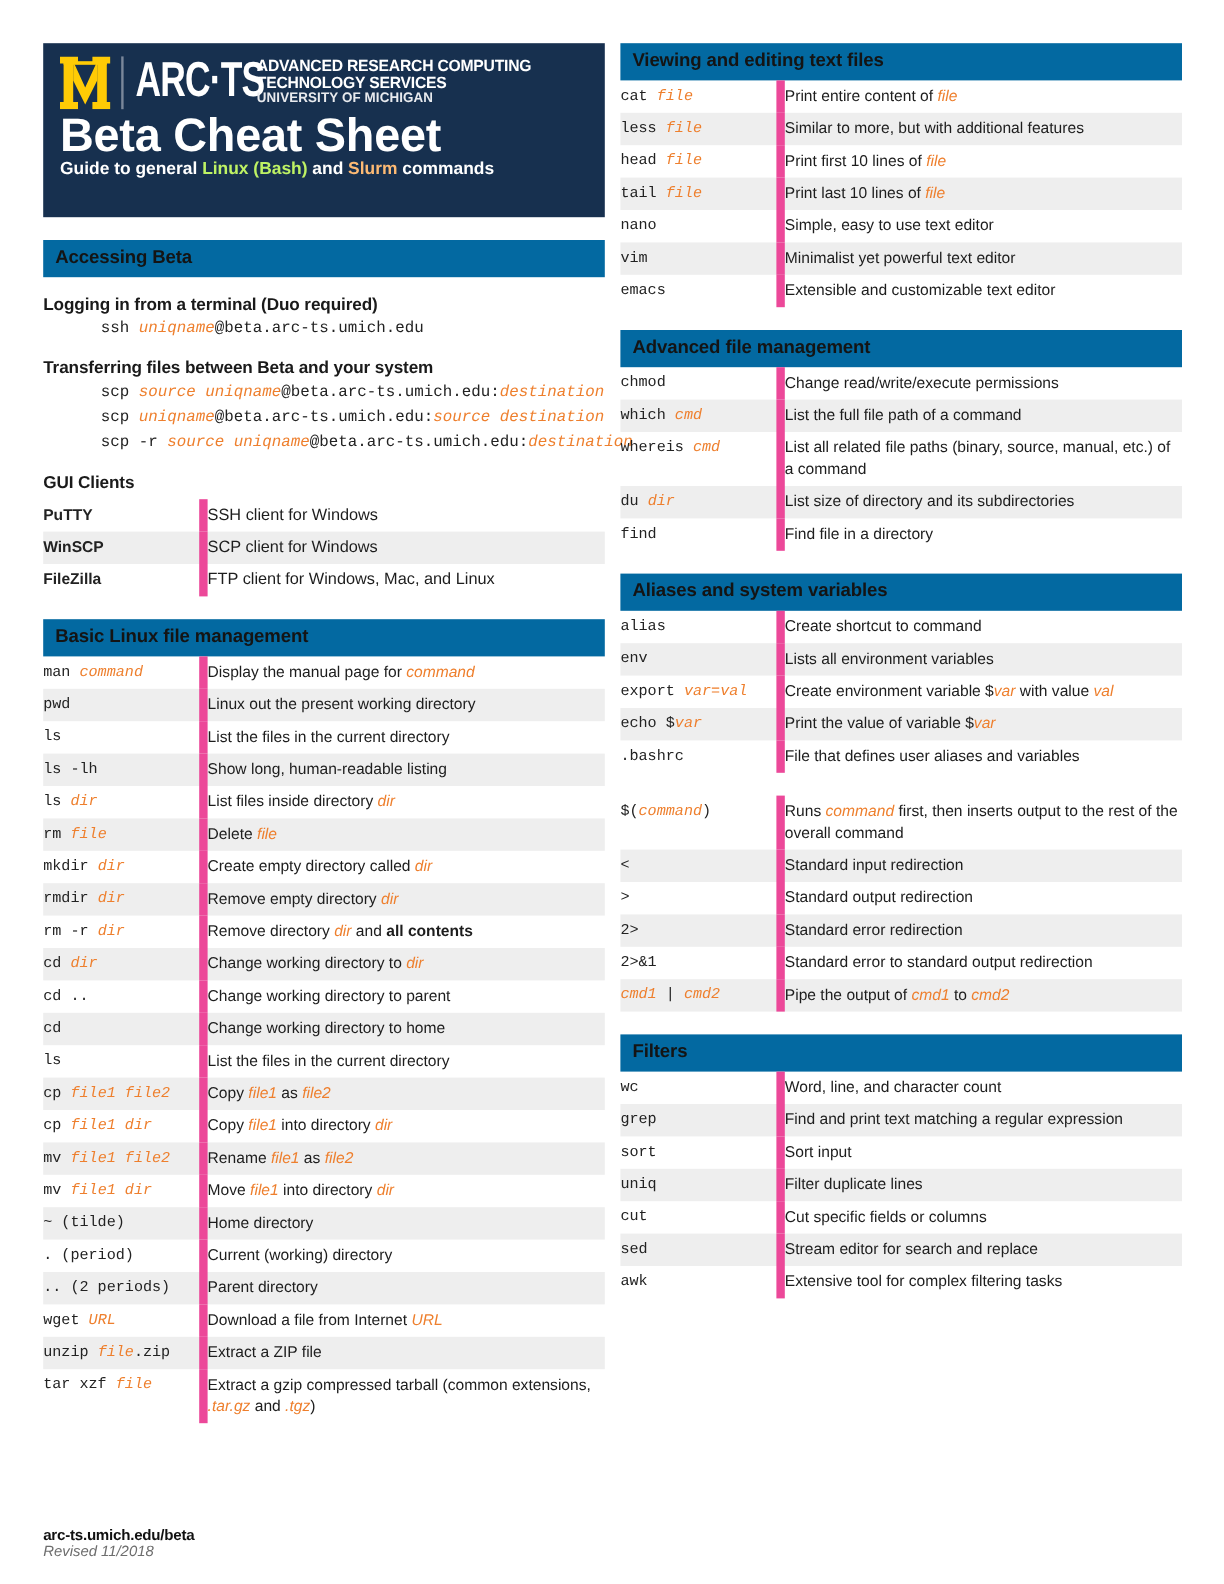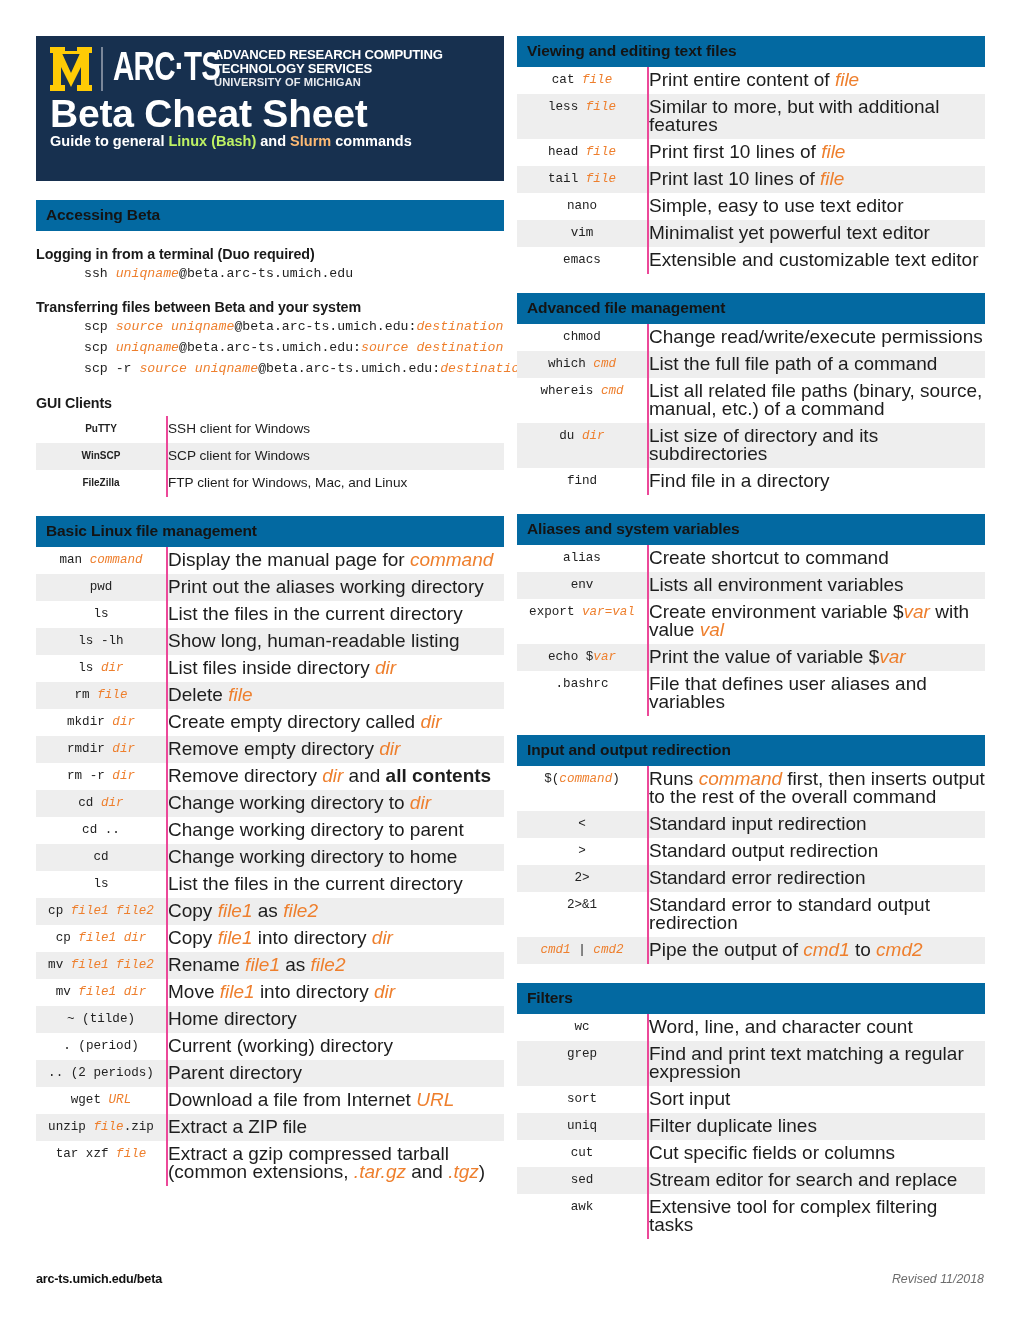--- a/index.html
+++ b/index.html
@@ -146,40 +146,40 @@
     border-collapse: collapse;
     table-layout: fixed;
   }
   table.rows td {
     vertical-align: top;
     padding: 4px 0 5px 0;
   }
   table.rows tr.alt td { background: #eeeeee; }
   td.cmd {
     width: 130px;
-    text-align: center;
+    text-align: left;
     padding-right: 9px;
     font-family: "Liberation Mono", monospace;
     font-size: 12.6px;
     line-height: 18px;
     color: #222222;
     white-space: nowrap;
-    border-right: 2px solid #ec4899;
+    border-right: 7px solid #ec4899;
   }
   td.desc {
     padding-left: 9px;
-    font-size: 19px;
+    font-size: 13px;
     line-height: 18px;
     color: #1d1d1d;
   }
   
   table.gui td.cmd {
     font-family: "Liberation Sans", sans-serif;
     font-weight: bold;
-    font-size: 10px;
+    font-size: 13px;
   }
   table.gui td.desc { font-size: 13.6px; }
 
   
   .arg {
     color: #ee7f2d;
     font-style: italic;
     font-family: "Liberation Mono", monospace;
   }
   .argp {
@@ -191,20 +191,21 @@
 
   
   .footer {
     position: absolute;
     left: 36px;
     right: 36px;
     top: 1272px;
     display: flex;
     justify-content: space-between;
     align-items: baseline;
+    flex-direction: column;
   }
   .footer .site {
     font-size: 12.6px;
     font-weight: bold;
     color: #111111;
     letter-spacing: -0.2px;
   }
   .footer .rev {
     font-size: 12.4px;
     font-style: italic;
@@ -275,21 +276,21 @@
       <div class="sec">
         <div class="bar">Basic Linux file management</div>
         <table class="rows">
           <tbody>
               <tr>
                 <td class="cmd"><span>man </span><span class="arg">command</span></td>
                 <td class="desc"><span>Display the manual page for </span><span class="argp">command</span></td>
               </tr>
               <tr class="alt">
                 <td class="cmd"><span>pwd</span></td>
-                <td class="desc"><span>Print out the aliases working directory</span></td>
+                <td class="desc"><span>Linux out the present working directory</span></td>
               </tr>
               <tr>
                 <td class="cmd"><span>ls</span></td>
                 <td class="desc"><span>List the files in the current directory</span></td>
               </tr>
               <tr class="alt">
                 <td class="cmd"><span>ls -lh</span></td>
                 <td class="desc"><span>Show long, human-readable listing</span></td>
               </tr>
               <tr>
@@ -462,21 +463,20 @@
               </tr>
               <tr>
                 <td class="cmd"><span>.bashrc</span></td>
                 <td class="desc"><span>File that defines user aliases and variables</span></td>
               </tr>
             </tbody>
         </table>
       </div>
 
       <div class="sec">
-        <div class="bar">Input and output redirection</div>
         <table class="rows">
           <tbody>
               <tr>
                 <td class="cmd"><span>$(</span><span class="arg">command</span><span>)</span></td>
                 <td class="desc"><span>Runs </span><span class="argp">command</span><span> first, then inserts output to the rest of the overall command</span></td>
               </tr>
               <tr class="alt">
                 <td class="cmd"><span>&lt;</span></td>
                 <td class="desc"><span>Standard input redirection</span></td>
               </tr>

